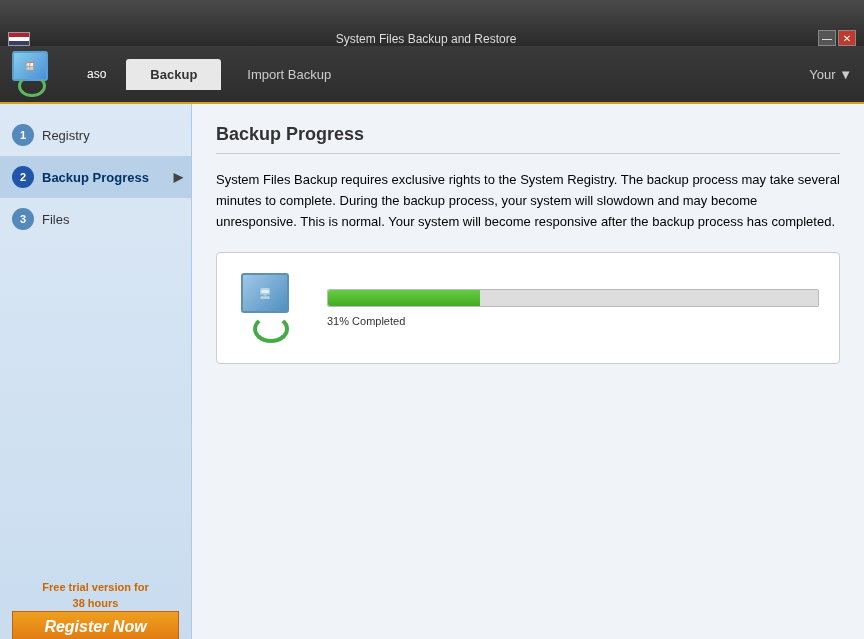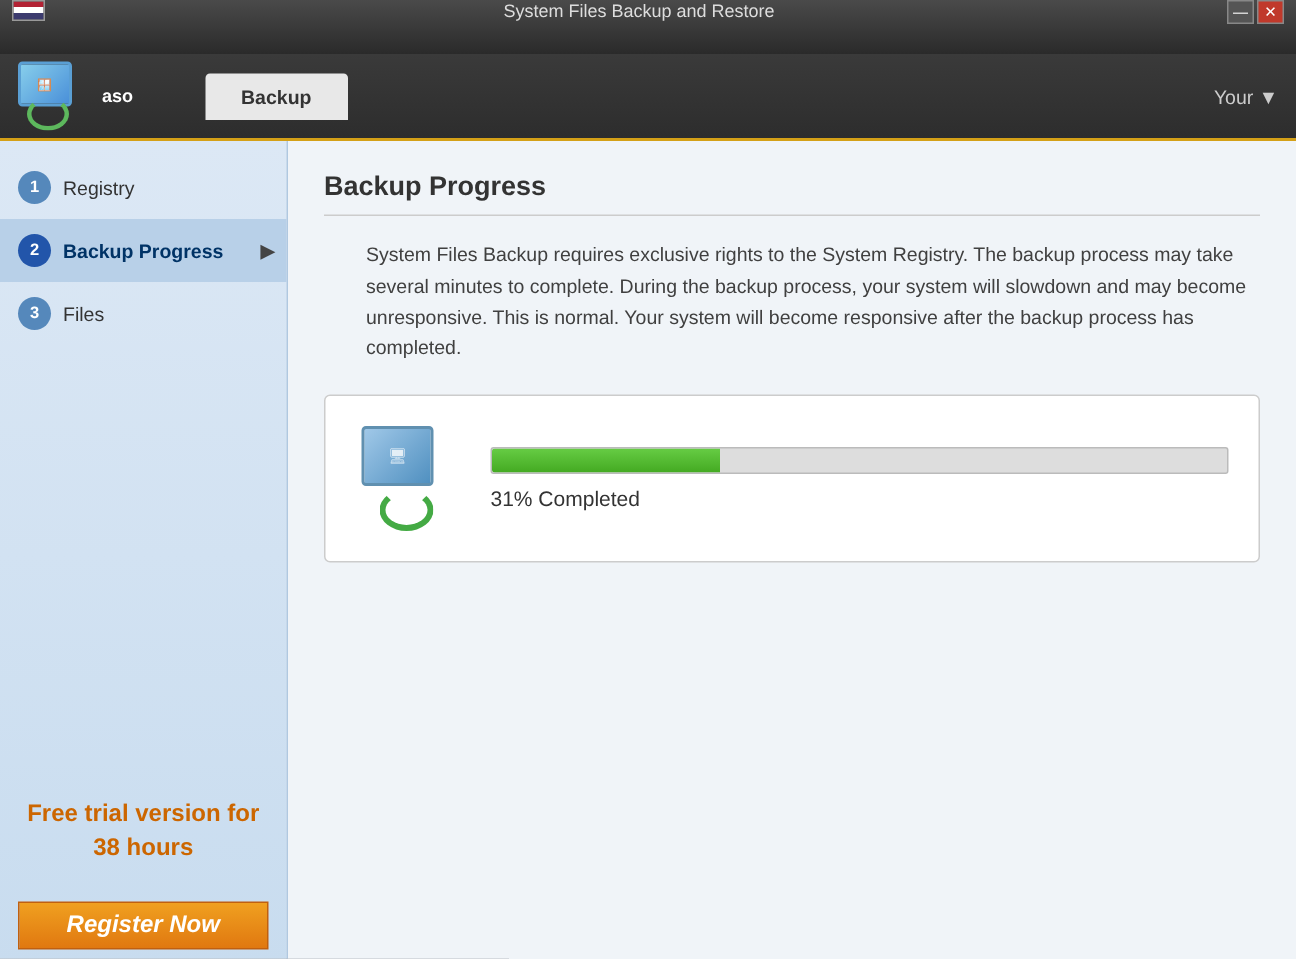--- a/index.html
+++ b/index.html
@@ -1,23 +1,23 @@
 <!DOCTYPE html>
 <html><head>
   <meta charset="utf-8">
   <style>
     * { margin: 0; padding: 0; box-sizing: border-box; }
     body { width: 864px; height: 639px; font-family: Arial, sans-serif; font-size: 13px; overflow: hidden; background: #333; }
 
     
     .title-bar {
       background: linear-gradient(to bottom, #4a4a4a, #2a2a2a);
-      height: 36px;
-      display: flex;
-      align-items: flex-start;
+      height: 46px;
+      display: flex;
+      align-items: flex-end;
       justify-content: space-between;
       padding: 0 8px;
       color: #fff;
     }
     .title-bar-title {
       font-size: 12px;
       color: #ddd;
       flex: 1;
       text-align: center;
     }
@@ -90,28 +90,28 @@
       border: 3px solid #5db85d;
       border-radius: 50%;
       position: absolute;
       bottom: 2px;
       left: 10px;
       border-top-color: transparent;
     }
     .username {
       color: #fff;
       font-size: 12px;
-      font-weight: bold;
+      font-weight: normal;
       margin-right: 20px;
+      margin-left: 19px;
     }
     .tabs {
       display: flex;
       gap: 2px;
       flex: 1;
-      margin-left: 28px;
     }
     .tab {
       padding: 8px 24px;
       color: #ccc;
       cursor: pointer;
       border-radius: 3px 3px 0 0;
       font-size: 13px;
     }
     .tab.active {
       background: #e8e8e8;
@@ -176,22 +176,22 @@
       font-size: 12px;
     }
     .sidebar-spacer { flex: 1; }
     .sidebar-trial {
       padding: 12px;
       text-align: center;
     }
     .sidebar-trial-text {
       color: #cc6600;
       font-weight: bold;
-      font-size: 16px;
-      margin-bottom: 24px;
+      font-size: 11px;
+      margin-bottom: 0;
       line-height: 1.4;
     }
     .register-btn {
       background: linear-gradient(to bottom, #f0a020, #e07810);
       border: 1px solid #c06010;
       color: #fff;
       padding: 6px 16px;
       border-radius: 0;
       cursor: pointer;
       font-size: 16px;
@@ -209,25 +209,24 @@
     }
     .content-title {
       font-size: 18px;
       font-weight: bold;
       color: #333;
       margin-bottom: 16px;
       border-bottom: 1px solid #ccc;
       padding-bottom: 8px;
     }
     .content-desc {
-      color: #404040;
+      color: #000000;
       line-height: 1.6;
       font-size: 13px;
       margin-bottom: 20px;
-      margin-left: 28px;
     }
 
     
     .progress-box {
       border: 1px solid #ccc;
       background: #fff;
       border-radius: 4px;
       padding: 20px;
       display: flex;
       align-items: center;
@@ -277,21 +276,21 @@
       margin-bottom: 8px;
       overflow: hidden;
     }
     .progress-bar-fill {
       height: 100%;
       background: linear-gradient(to bottom, #66cc44, #44aa22);
       border-radius: 2px 0 0 2px;
       transition: width 0.3s;
     }
     .progress-label {
-      font-size: 14px;
+      font-size: 11px;
       color: #333;
     }
   </style>
 </head>
 <body>
 
 <div class="title-bar">
   <div style="display:flex;align-items:center;">
     <div class="flag-icon"></div>
   </div>
@@ -307,20 +306,21 @@
     <div class="logo-icon">
       <div class="logo-box">
         <span class="logo-windows">🪟</span>
       </div>
       <div class="logo-arrow"></div>
     </div>
   </div>
   <div class="username">aso</div>
   <div class="tabs">
     <div class="tab active">Backup</div>
+    <div class="tab">Import Backup</div>
   </div>
   <div class="help-btn">Your ▼</div>
 </div>
 
 <div class="main">
 
   <div class="sidebar">
     <div class="sidebar-item">
       <div class="sidebar-number">1</div>
       <span>Registry</span>

